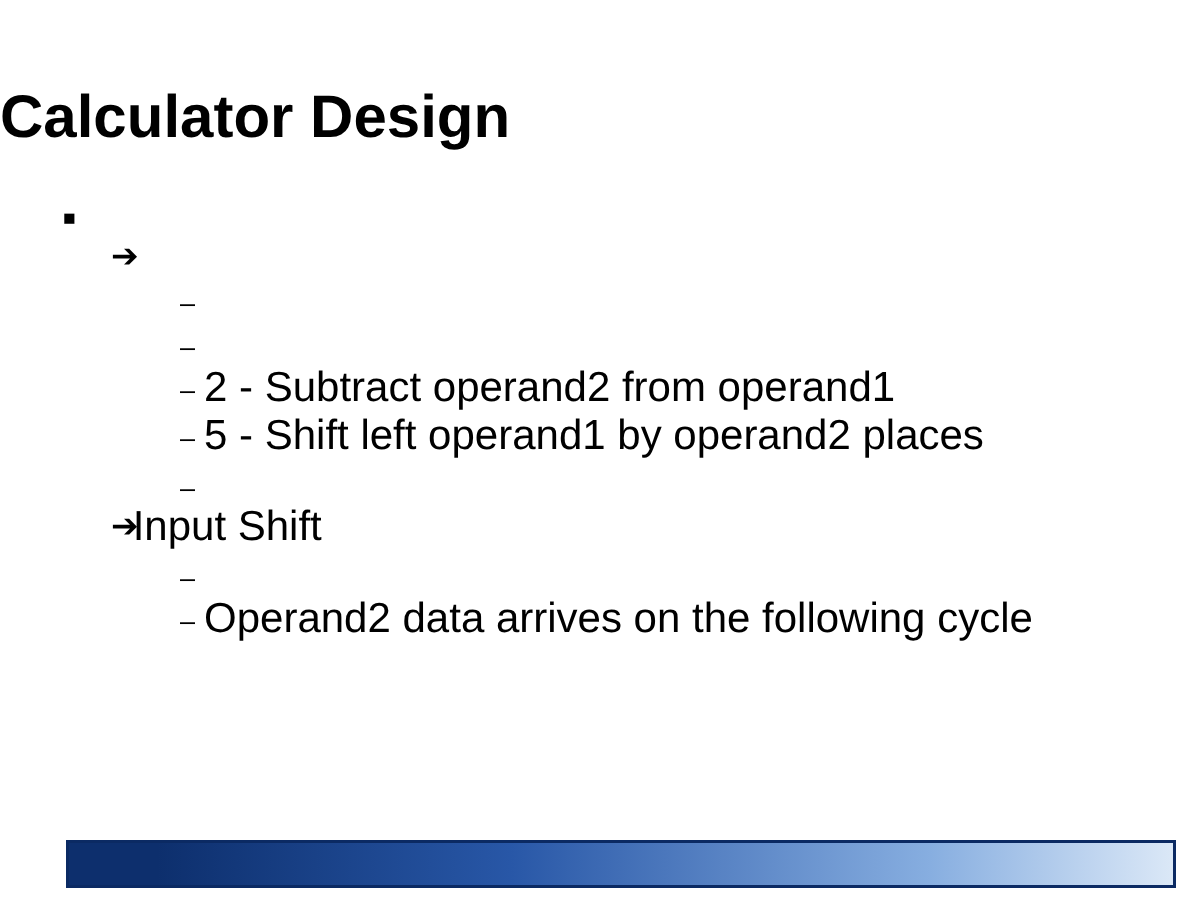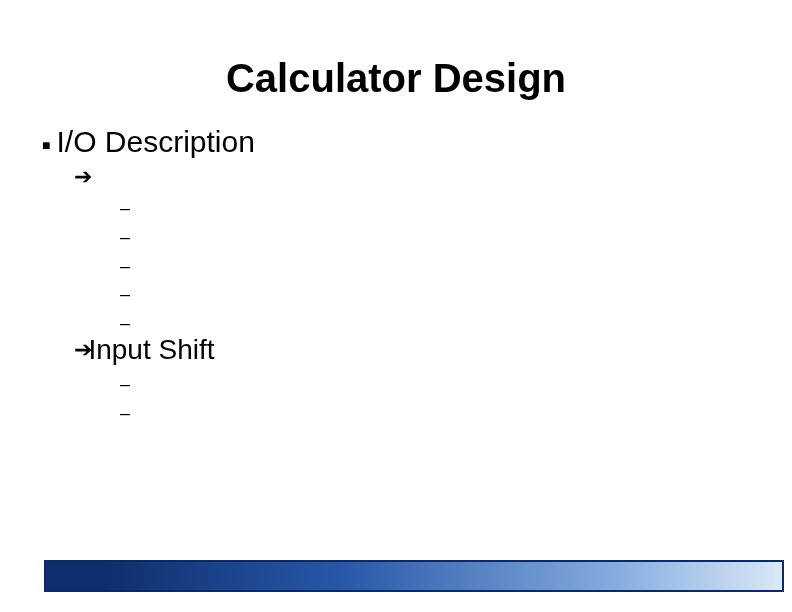--- a/index.html
+++ b/index.html
@@ -1,18 +1,18 @@
 <!DOCTYPE html>
 <html><head>
 <meta charset="utf-8">
 <style>
   * { margin: 0; padding: 0; box-sizing: border-box; }
   html, body { width: 792px; height: 612px; background: #fff; font-family: Arial, Helvetica, sans-serif; color: #000; }
   .slide { position: relative; width: 792px; height: 612px; overflow: hidden; }
-  .title { text-align: center; font-weight: bold; font-size: 40px; margin-top: 56px; }
+  .title { font-weight: bold; font-size: 40px; margin-top: 56px; }
   .content { margin-top: 24px; margin-left: 42px; }
   .lvl1 { font-size: 30px; display: flex; align-items: flex-start; margin-bottom: 2px; }
   .lvl1 .bullet { font-size: 14px; margin-top: 12px; margin-right: 6px; }
   .lvl2 { font-size: 28px; display: flex; align-items: flex-start; margin-left: 32px; line-height: 1.13; }
   .lvl2 .arrow { font-family: Wingdings, Arial, sans-serif; font-size: 22px; margin-top: 4px; margin-right: -4px; }
   .lvl3 { font-size: 28px; display: flex; align-items: flex-start; margin-left: 78px; line-height: 1.16; }
   .lvl3 .dash { font-size: 18px; margin-top: 8px; margin-right: 6px; }
   .footer-bar {
     position: absolute;
     left: 44px;
@@ -27,51 +27,53 @@
 <body>
 
 <div class="slide">
 
   <div class="title">Calculator Design</div>
 
   <div class="content">
 
     <div class="lvl1">
       <span class="bullet">■</span>
-      <span>I/O Description</span>
     </div>
 
     <div class="lvl2">
       <span class="arrow">➔</span>
     </div>
 
     <div class="lvl3">
       <span class="dash">–</span>
     </div>
     <div class="lvl3">
       <span class="dash">–</span>
     </div>
     <div class="lvl3">
       <span class="dash">–</span>
+      <span>2 - Subtract operand2 from operand1</span>
     </div>
     <div class="lvl3">
       <span class="dash">–</span>
+      <span>5 - Shift left operand1 by operand2 places</span>
     </div>
     <div class="lvl3">
       <span class="dash">–</span>
     </div>
 
     <div class="lvl2">
       <span class="arrow">➔</span>
       <span>Input Shift</span>
     </div>
 
     <div class="lvl3">
       <span class="dash">–</span>
     </div>
     <div class="lvl3">
       <span class="dash">–</span>
+      <span>Operand2 data arrives on the following cycle</span>
     </div>
 
   </div>
 
   <div class="footer-bar"></div>
 </div>
 
 </body></html>

